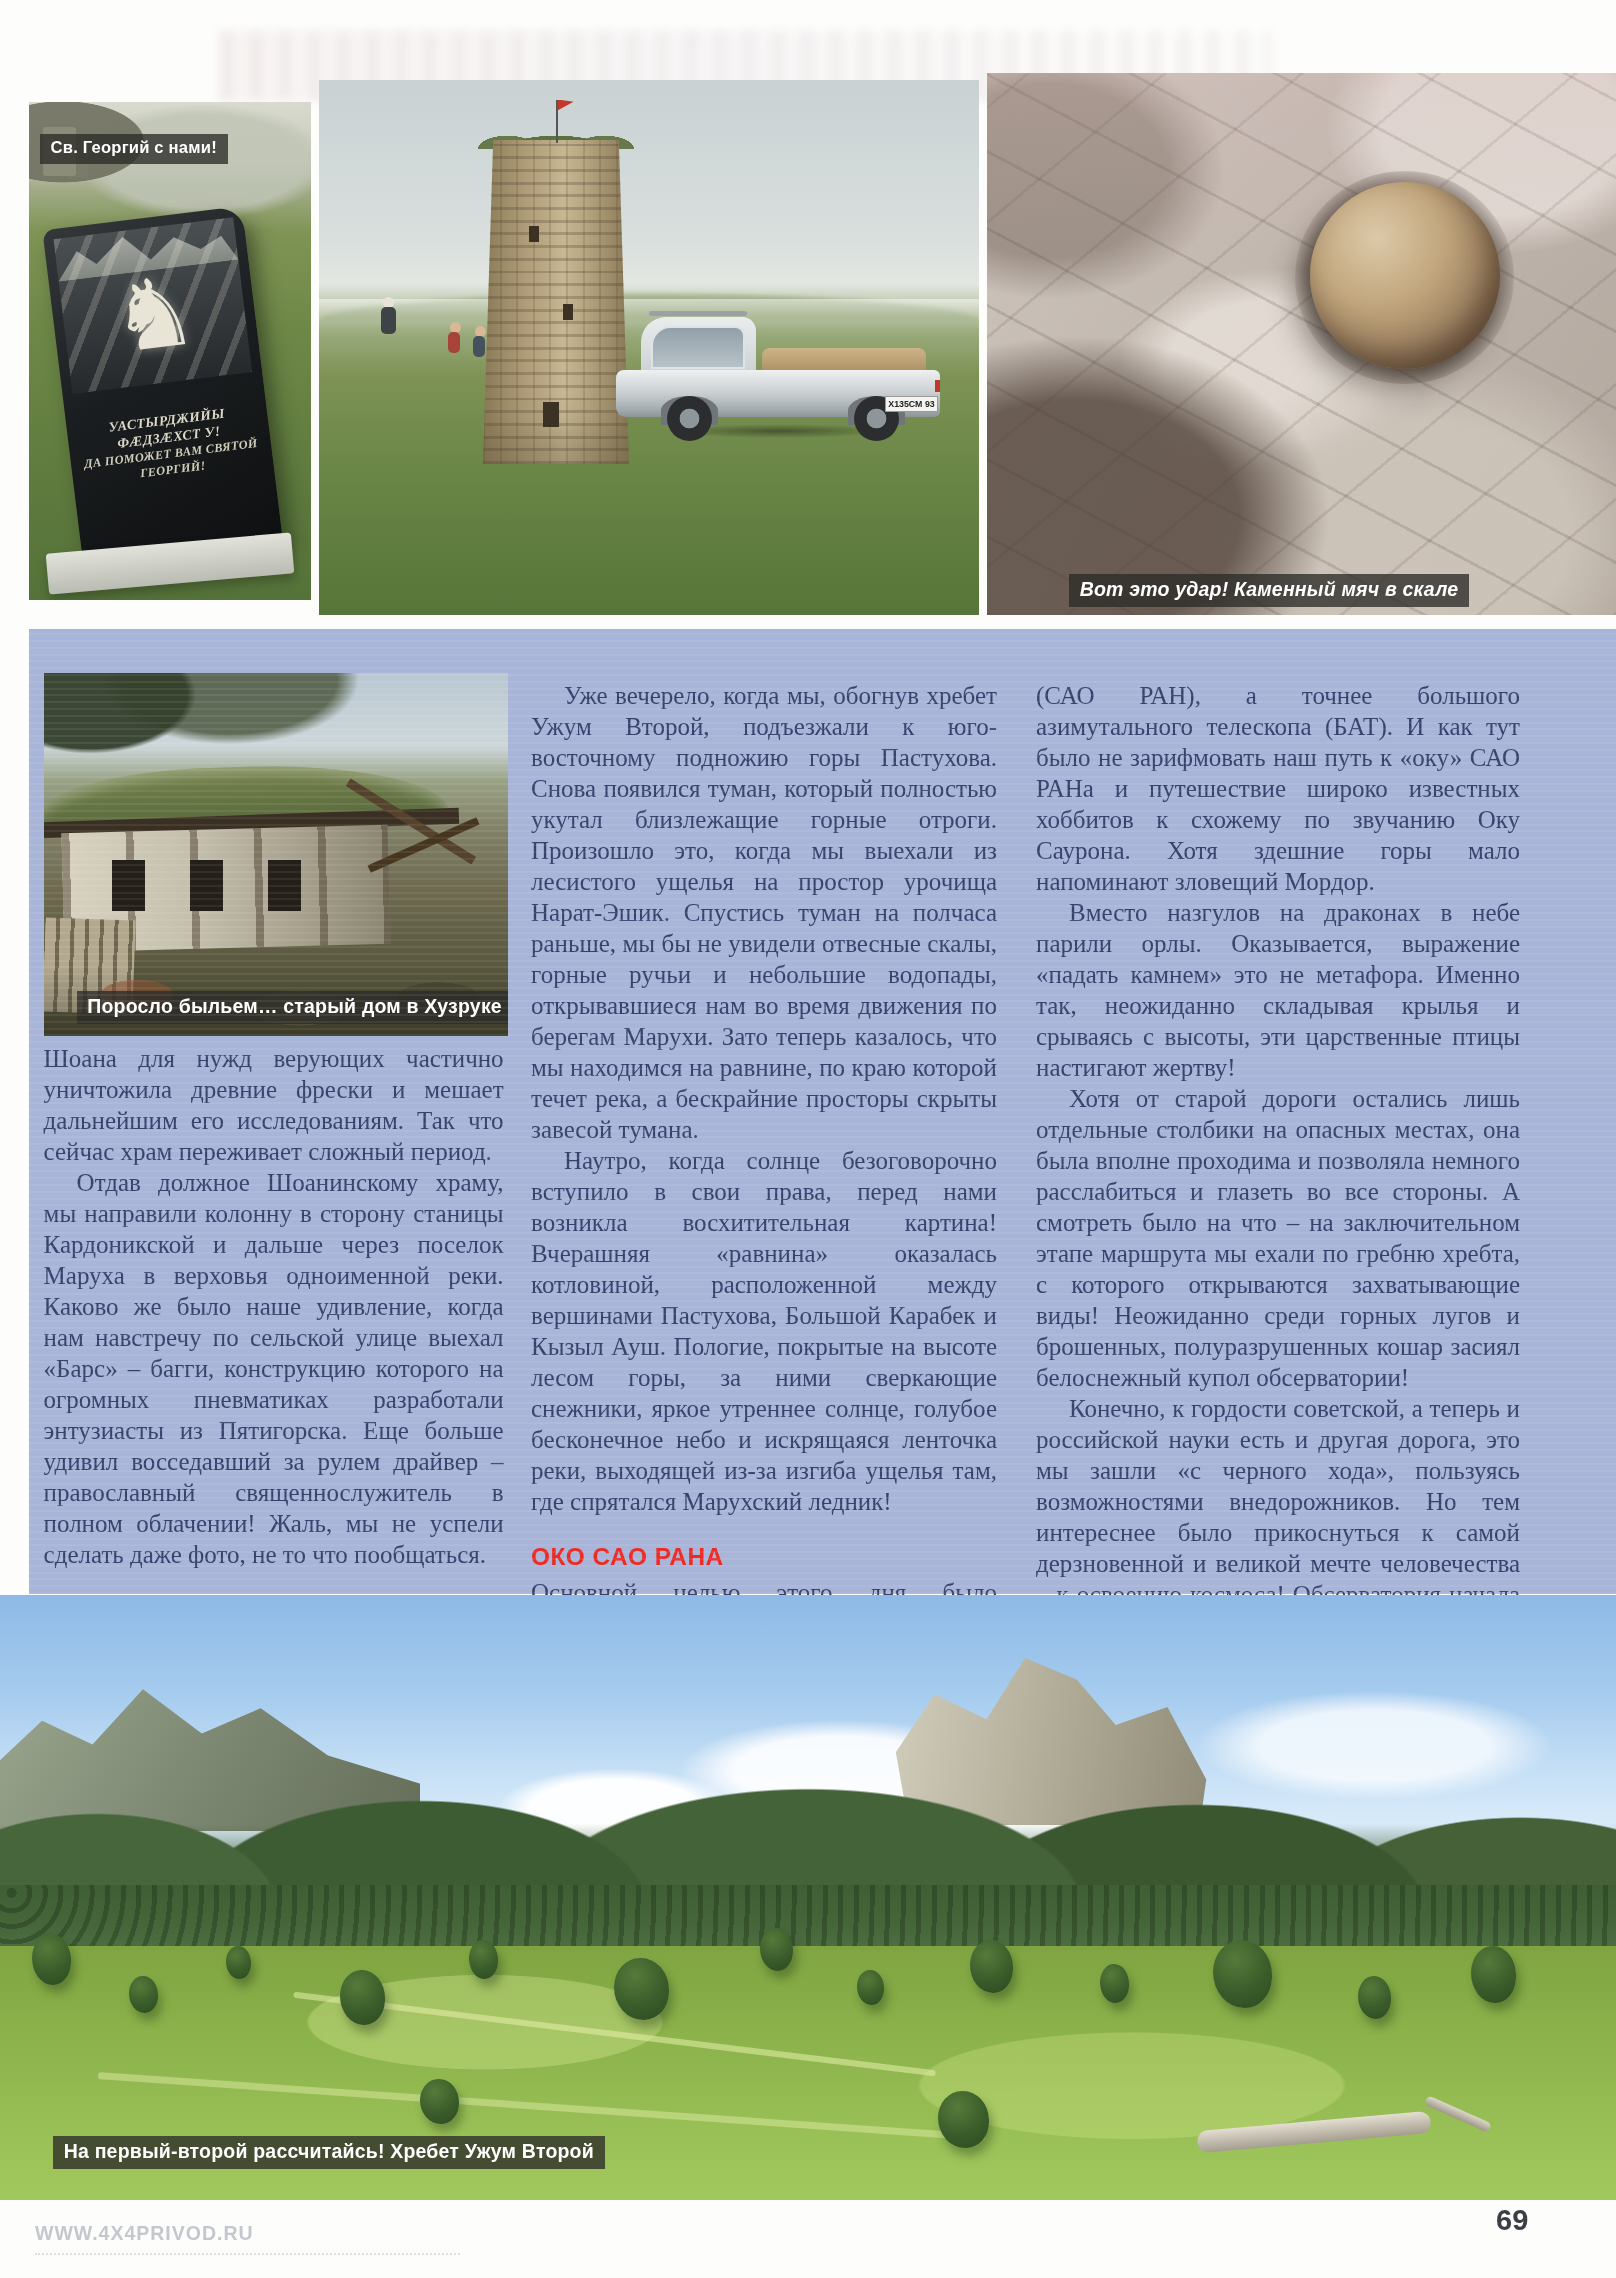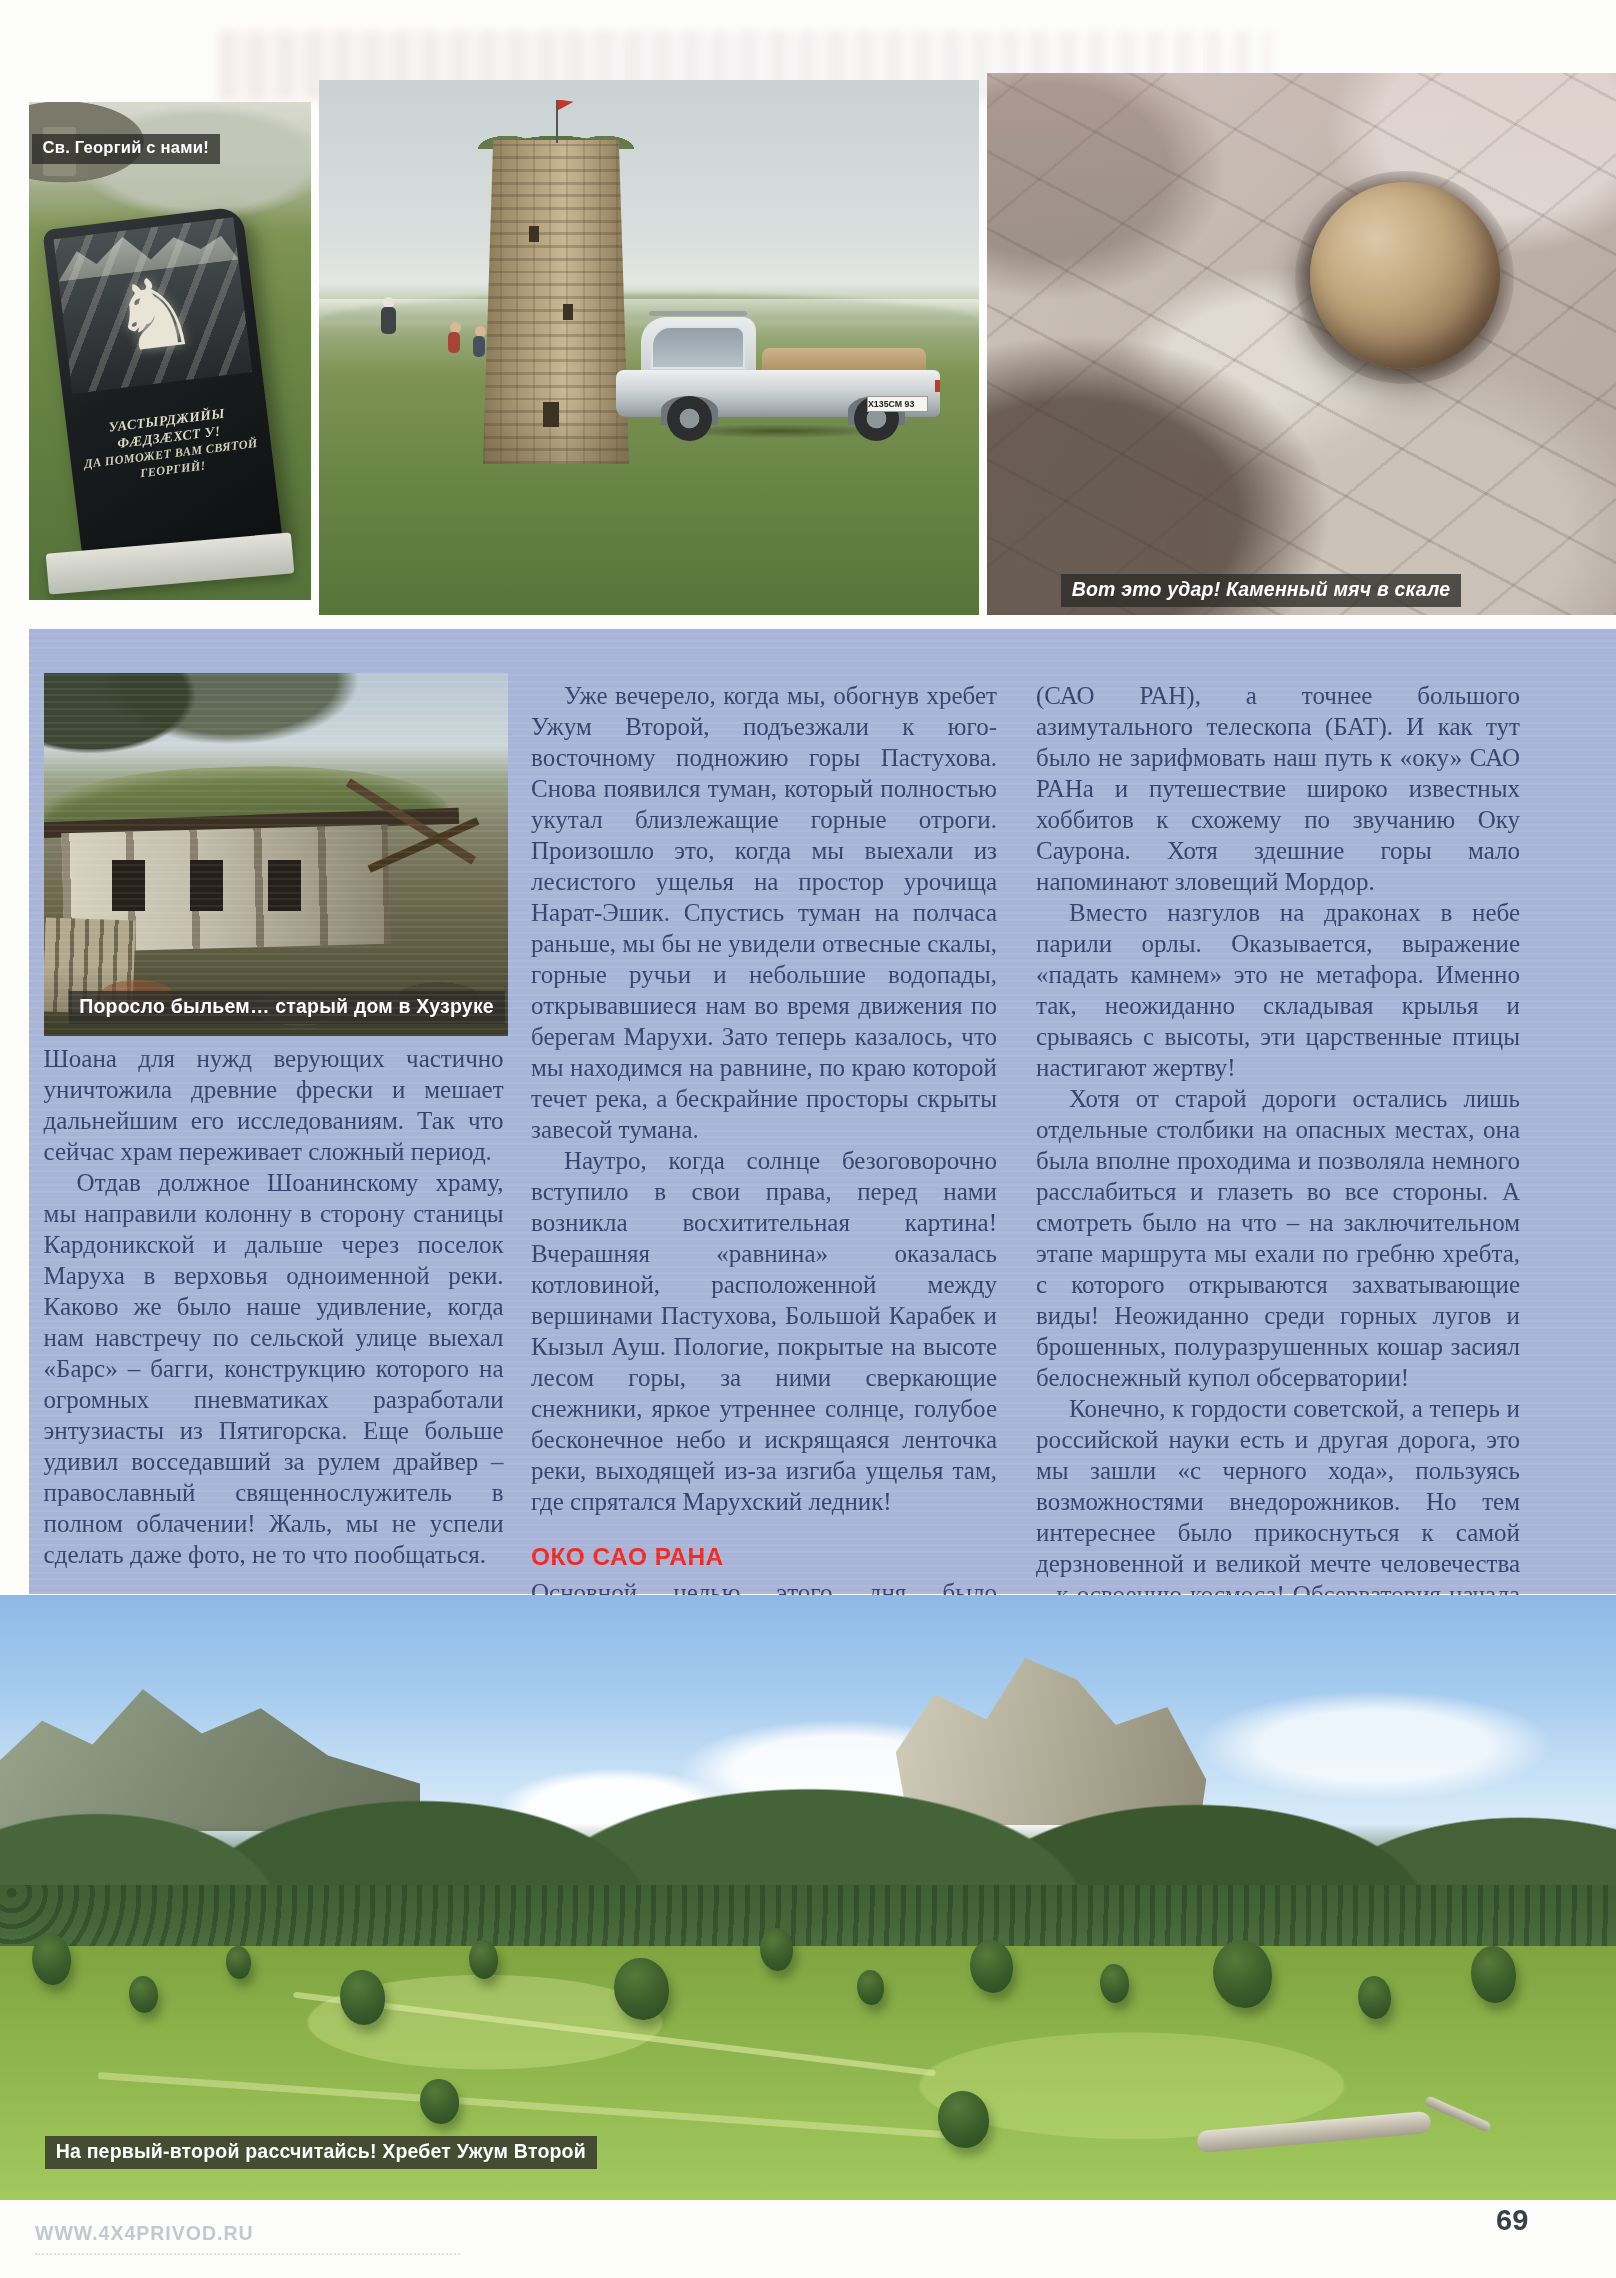--- a/index.html
+++ b/index.html
@@ -2,21 +2,21 @@
 <html><head>
 <meta charset="utf-8">
 <style>
   html,body{margin:0;padding:0;background:#e8e8e8;}
   #page{position:relative;width:1617px;height:2278px;background:#fdfdfb;overflow:hidden;
         font-family:"Liberation Sans",sans-serif;}
   .abs{position:absolute;}
   .photo{position:absolute;overflow:hidden;}
   .chip{position:absolute;background:rgba(43,44,40,0.78);color:#fff;font-weight:bold;
         font-size:19.5px;line-height:1;padding:5.9px 10.7px 7.8px;white-space:nowrap;
-        font-family:"Liberation Sans",sans-serif;letter-spacing:0.2px;}
+        font-family:"Liberation Sans",sans-serif;letter-spacing:0.2px;margin-left:8px;}
   
   .ghost{left:219px;top:31px;width:1053px;height:70px;filter:blur(4.9px);opacity:.5;
     background:
       repeating-linear-gradient(90deg, rgba(160,145,155,0.18) 0 15.6px, rgba(0,0,0,0) 15.6px 29px),
       linear-gradient(90deg, rgba(215,175,175,0.22), rgba(195,175,195,0.16) 45%, rgba(205,185,185,0.08) 75%, rgba(0,0,0,0));}
   
   .photo-monument{left:29px;top:102px;width:282px;height:498px;
     background:
       radial-gradient(146px 73px at 12% 8%, rgba(112,112,96,0.9) 0 55%, rgba(112,112,96,0) 56%),
       radial-gradient(205px 93px at 62% 12%, rgba(192,197,182,0.85) 0 50%, rgba(0,0,0,0) 62%),
@@ -70,22 +70,22 @@
   .t-cab{left:25px;bottom:59px;width:115px;height:57px;border-radius:25px 13.7px 0 0;
     background:linear-gradient(180deg,#e9edee,#ccd2d4);}
   .t-glass{left:35px;bottom:64px;width:94px;height:43px;border-radius:19.5px 9.8px 0 0;
     background:linear-gradient(#93a0aa,#b7c2c8);border:2.9px solid #dfe3e4;box-sizing:border-box;}
   .t-roofbar{left:33px;bottom:117px;width:98px;height:4.9px;background:#9aa0a3;border-radius:2.9px;}
   .t-cargo{left:146px;bottom:60px;width:164px;height:25px;border-radius:7.8px 7.8px 2px 2px;
     background:linear-gradient(#cdb488,#ab8f62);}
   .t-arch{position:absolute;width:57px;height:29px;border-radius:50% 50% 0 0;background:#6f7578;bottom:7.8px;}
   .t-wheel{position:absolute;width:45px;height:45px;border-radius:50%;bottom:-7.8px;
     background:radial-gradient(circle at 50% 50%, #8f969a 0 30%, #2b2d2f 32% 100%);}
-  .t-plate{right:12px;bottom:21.5px;width:61px;height:15.6px;background:#f4f4f0;color:#222;
-    font:bold 8.8px/15.6px "Liberation Sans",sans-serif;border:1px solid #999;box-sizing:border-box;}
+  .t-plate{right:2px;bottom:21.5px;width:53px;height:15.6px;background:#f4f4f0;color:#222;
+    font:bold 8.8px/15.6px "Liberation Sans",sans-serif;text-align:center;border:1px solid #999;box-sizing:border-box;}
   .t-taillight{right:0;bottom:41px;width:4.9px;height:11.7px;background:#c0392b;}
   .p-head{position:absolute;width:10.7px;height:10.7px;border-radius:50%;background:#d9b894;left:2px;top:0;}
   .p-body{position:absolute;width:14.6px;height:27px;border-radius:4.9px;top:9.8px;left:0;}
   .chip-tower{left:17.6px;bottom:9.8px;}
   
   .photo-rock{left:987px;top:73px;width:630px;height:542px;
     background:
       radial-gradient(410px 293px at 14% 82%, rgba(90,76,66,0.85) 0 40%, rgba(0,0,0,0) 62%),
       radial-gradient(293px 215px at 10% 18%, rgba(150,138,128,0.9) 0 40%, rgba(0,0,0,0) 60%),
       radial-gradient(273px 195px at 82% 10%, rgba(226,220,214,0.9) 0 45%, rgba(0,0,0,0) 65%),

